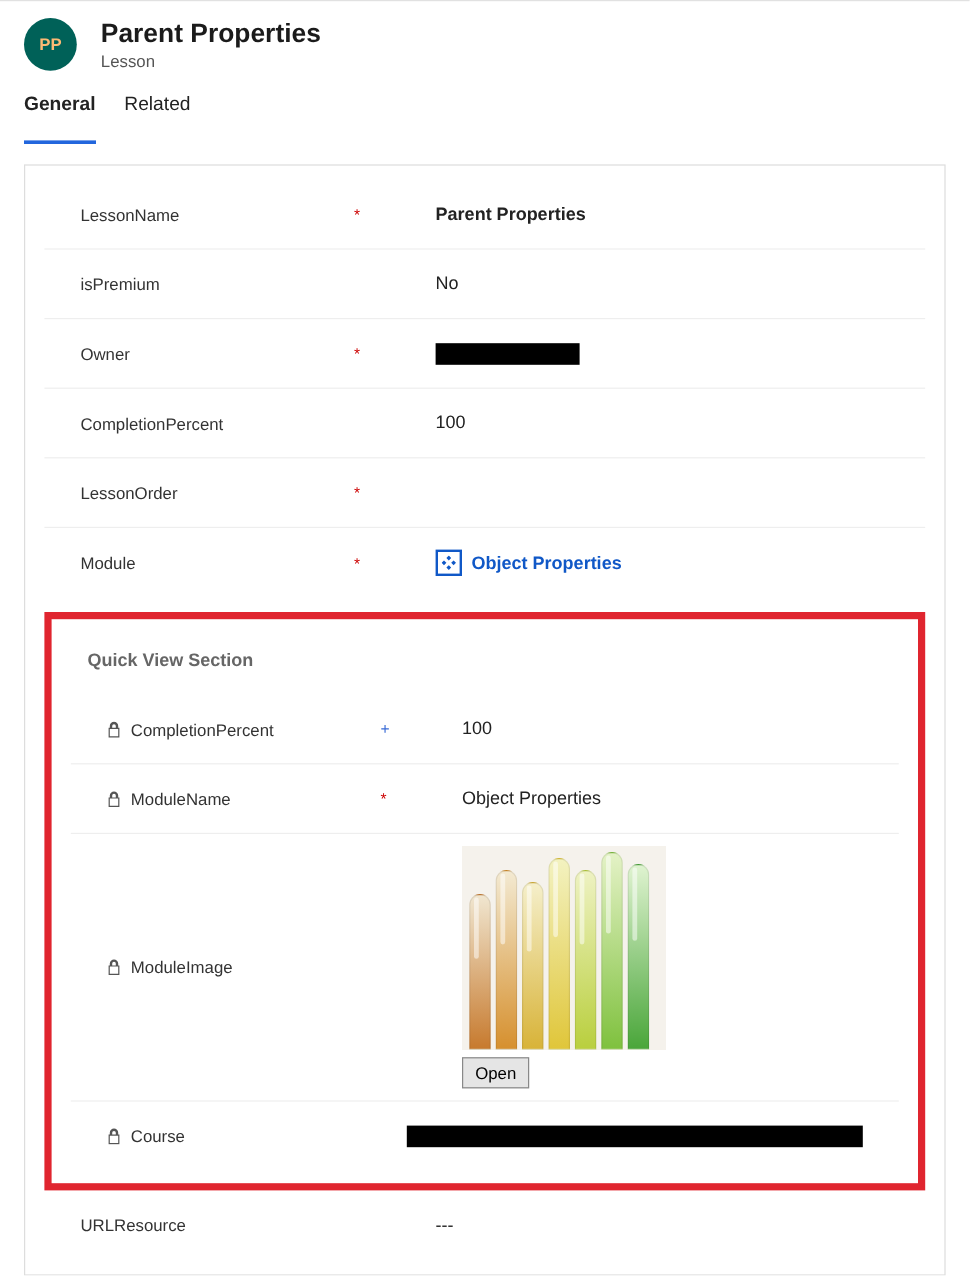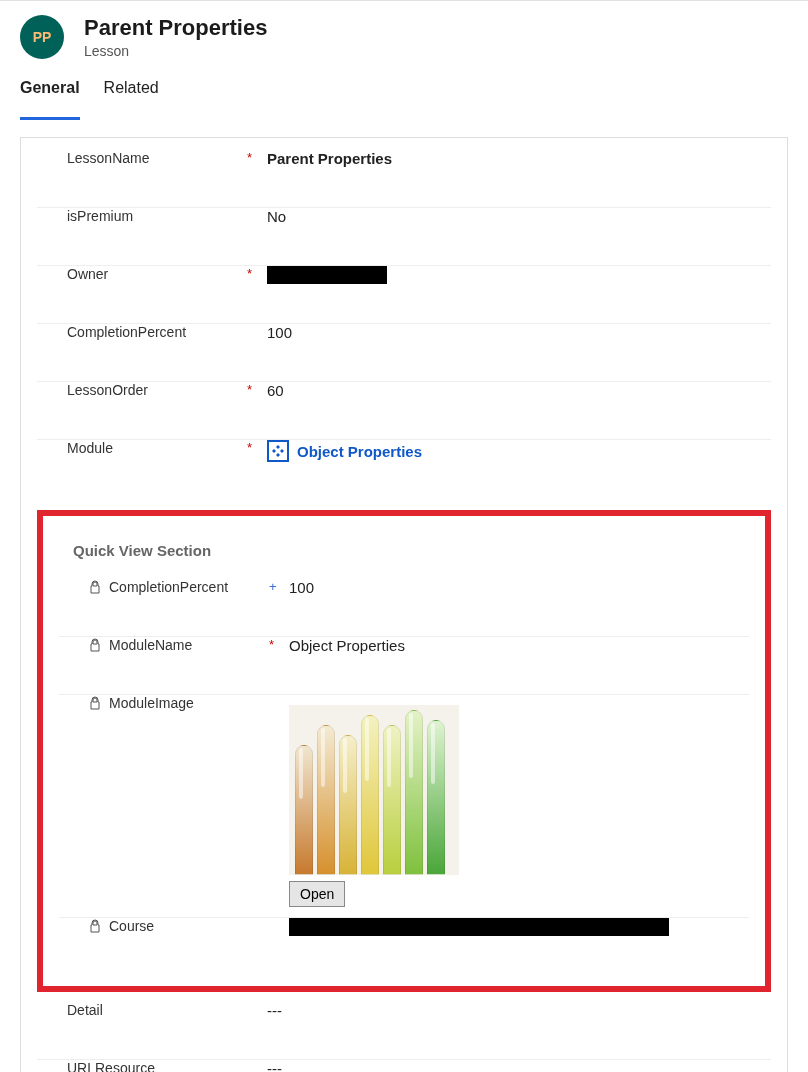--- a/index.html
+++ b/index.html
@@ -55,25 +55,26 @@
     font-weight: 600;
     border-bottom: 3px solid #2266dd;
   }
   .form-panel {
     margin: 16px 20px 0 20px;
     border: 1px solid #ddd;
     padding: 12px 0;
   }
   .row {
     display: flex;
-    align-items: flex-start;
+    align-items: center;
     min-height: 58px;
     padding: 0 30px;
     border-bottom: 1px solid #eee;
     margin: 0 16px;
+    gap: 48px;
   }
   .row.no-border { border-bottom: none; }
   .row-label {
     width: 180px;
     font-size: 14px;
     color: #333;
     display: flex;
     align-items: center;
     gap: 8px;
   }
@@ -204,21 +205,20 @@
 
   <div class="row">
     <div class="row-label">CompletionPercent</div>
     <div class="req-mark"></div>
     <div class="row-value">100</div>
   </div>
 
   <div class="row">
     <div class="row-label">LessonOrder</div>
     <div class="req-mark">*</div>
-    <div class="row-value">60</div>
   </div>
 
   <div class="row no-border">
     <div class="row-label">Module</div>
     <div class="req-mark">*</div>
     <div class="row-value">
       <span class="entity-link">
         <span class="entity-icon-box">
           <svg width="12" height="12" viewBox="0 0 12 12">
               <path d="M6 0L8 2L6 4L4 2Z M0 6L2 4L4 6L2 8Z M12 6L10 4L8 6L10 8Z M6 12L4 10L6 8L8 10Z" fill="#1058c7"></path>
@@ -293,25 +293,20 @@
         </span>
         <span>Course</span>
       </div>
       <div class="req-mark"></div>
       <div class="row-value">
         <span class="redacted" style="width:380px;"></span>
       </div>
     </div>
   </div>
 
-  <div class="row" style="margin-top:10px;">
-    <div class="row-label">Detail</div>
-    <div class="req-mark"></div>
-    <div class="row-value">---</div>
-  </div>
 
   <div class="row no-border">
     <div class="row-label">URLResource</div>
     <div class="req-mark"></div>
     <div class="row-value">---</div>
   </div>
 
 </div>
 
 </body></html>

